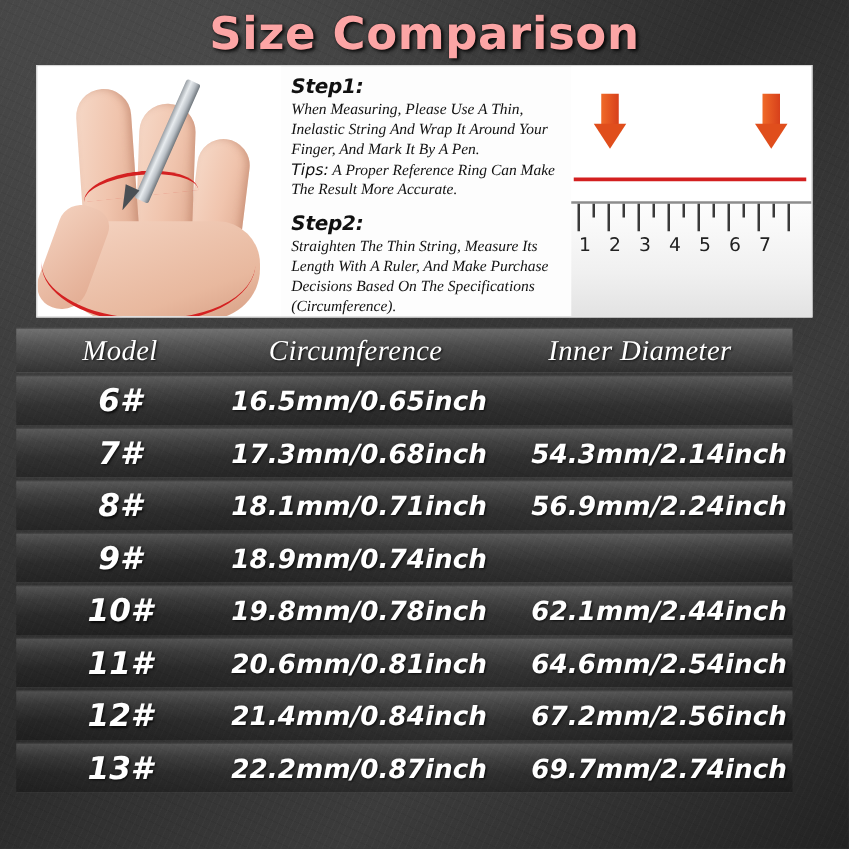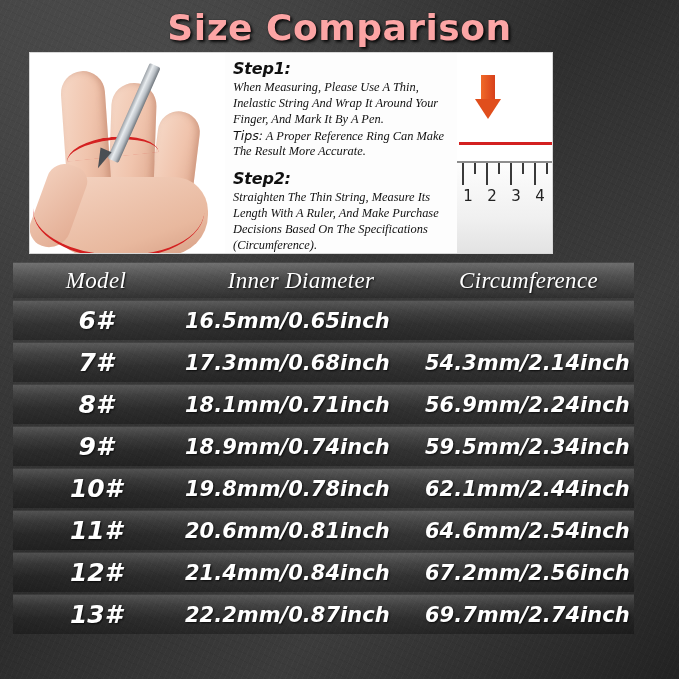--- a/index.html
+++ b/index.html
@@ -29,21 +29,21 @@
     padding-top: 7px;
     height: 48px;
     line-height: 41px;
     text-shadow: 2px 2px 3px rgba(0,0,0,0.85), 0 0 1px rgba(0,0,0,0.9);
   }
 
   
   .panel {
     position: absolute;
     left: 29px; top: 52px;
-    width: 524px; height: 202px;
+    width: 621px; height: 202px;
     background: #fdfdfd;
     border: 1px solid #d8d8d8;
     overflow: hidden;
     display: flex;
   }
   .panel-hand {
     width: 195px;
     position: relative;
     background: #ffffff;
     flex: none;
@@ -301,42 +301,41 @@
       <div class="ruler-num" style="left:131px">6</div>
       <div class="ruler-num" style="left:155px">7</div>
     </div>
   </div>
 </div>
 
 <div class="table">
 
   <div class="row header">
     <div class="cell c-model">Model</div>
+    <div class="cell c-cir">Circumference</div>
     <div class="cell c-dia">Inner Diameter</div>
-    <div class="cell c-cir">Circumference</div>
   </div>
 
   <div class="row">
     <div class="cell c-model">6#</div>
     <div class="cell c-dia">16.5mm/0.65inch</div>
   </div>
   <div class="row">
     <div class="cell c-model">7#</div>
     <div class="cell c-dia">17.3mm/0.68inch</div>
     <div class="cell c-cir">54.3mm/2.14inch</div>
   </div>
   <div class="row">
     <div class="cell c-model">8#</div>
     <div class="cell c-dia">18.1mm/0.71inch</div>
     <div class="cell c-cir">56.9mm/2.24inch</div>
   </div>
   <div class="row">
     <div class="cell c-model">9#</div>
     <div class="cell c-dia">18.9mm/0.74inch</div>
-    <div class="cell c-cir">59.5mm/2.34inch</div>
   </div>
   <div class="row">
     <div class="cell c-model">10#</div>
     <div class="cell c-dia">19.8mm/0.78inch</div>
     <div class="cell c-cir">62.1mm/2.44inch</div>
   </div>
   <div class="row">
     <div class="cell c-model">11#</div>
     <div class="cell c-dia">20.6mm/0.81inch</div>
     <div class="cell c-cir">64.6mm/2.54inch</div>

